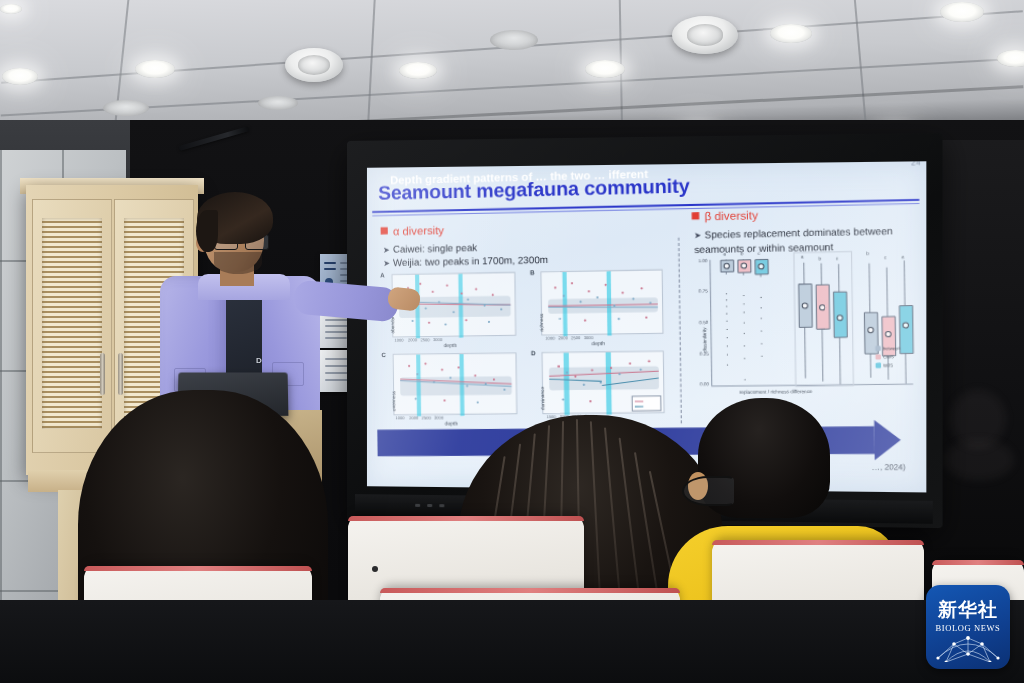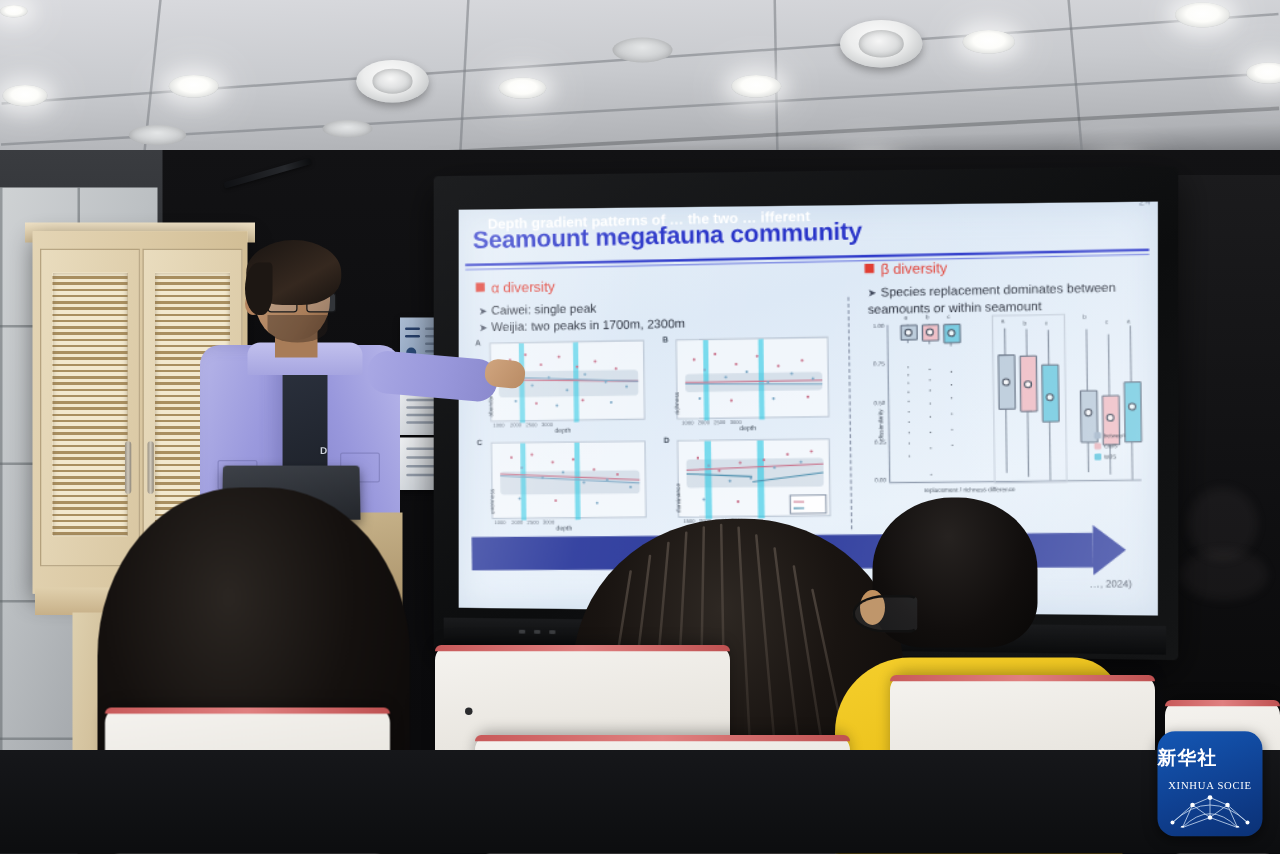--- a/index.html
+++ b/index.html
@@ -250,22 +250,22 @@
   #back-right{left:930px;top:140px;width:94px;height:430px;
     background:linear-gradient(180deg,#1b1b1d,#101012 60%,#0a0a0b);}
   .ghost{position:absolute;border-radius:50%;background:rgba(120,110,105,.10);filter:blur(4px);}
   #floor{left:0;top:600px;width:1024px;height:83px;
     background:linear-gradient(180deg,#16171a,#0c0d0f);}
 
   
   #watermark{right:14px;bottom:14px;width:84px;height:84px;border-radius:14px;
     background:linear-gradient(160deg,#1457b4,#0f3f8f 60%,#0b3175);
     box-shadow:0 3px 10px rgba(0,0,0,.5);}
-  #wm-cn{position:absolute;left:0;right:0;top:12px;text-align:left;color:#fff;
-    font-size:15px;font-weight:bold;letter-spacing:1px;
+  #wm-cn{position:absolute;left:0;right:0;top:12px;text-align:center;color:#fff;
+    font-size:19px;font-weight:bold;letter-spacing:1px;
     font-family:"DejaVu Sans",sans-serif;}
   #wm-en{position:absolute;left:0;right:0;top:38px;text-align:center;color:#fff;
     font-size:8.5px;letter-spacing:.6px;font-family:"Liberation Serif",serif;}
   #wm-net{position:absolute;left:8px;bottom:7px;width:68px;height:30px;}
 </style>
 </head>
 <body>
 
 <div id="scene">
 
@@ -694,21 +694,21 @@
     <div class="chair-trim"></div>
   </div>
   <div class="abs chair" style="left:932px;top:560px;width:92px;height:123px;">
     <div class="chair-trim"></div>
   </div>
 
   <div class="abs" id="floor"></div>
 
   <div class="abs" id="watermark">
     <div id="wm-cn">新华社</div>
-    <div id="wm-en">XINHUA SOCIE</div>
+    <div id="wm-en">BIOLOG NEWS</div>
     <svg id="wm-net" viewBox="0 0 68 30">
       <g stroke="#cfe0f5" stroke-width="0.7" fill="none" opacity="0.9">
         <path d="M4 26 Q34 -2 64 26"></path>
         <path d="M12 30 Q34 8 56 30"></path>
         <path d="M4 26 L20 12 L34 6 L48 12 L64 26"></path>
         <path d="M20 12 L34 22 L48 12"></path>
         <path d="M34 6 L34 22"></path>
         <path d="M12 30 L20 12"></path>
         <path d="M56 30 L48 12"></path>
         <path d="M12 30 L34 22 L56 30"></path>

